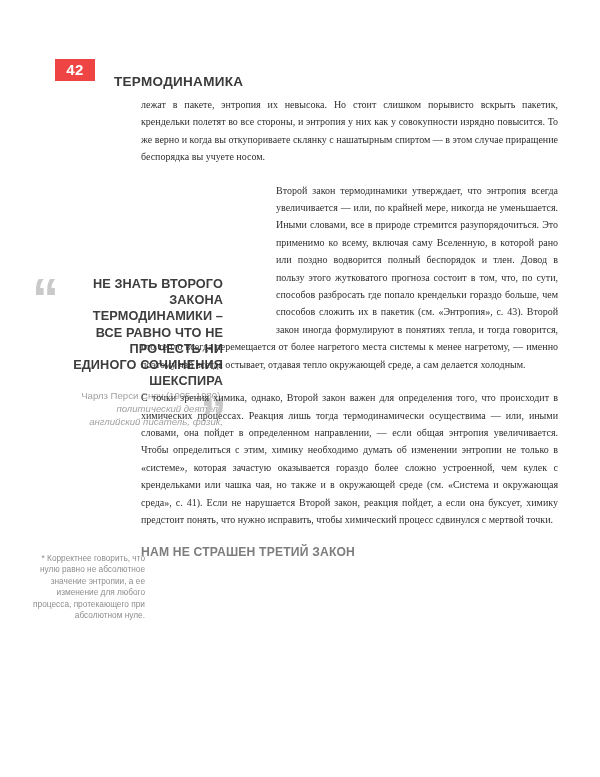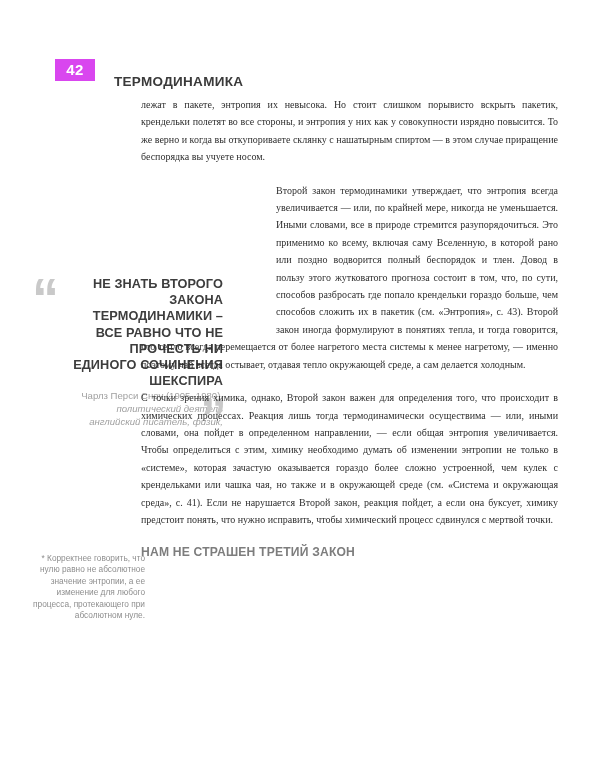--- a/index.html
+++ b/index.html
@@ -26,21 +26,21 @@
   .runhead {
     position: absolute;
     left: 55px;
     top: 50px;
     display: flex;
     align-items: center;
   }
   .folio-box {
     width: 40px;
     height: 22px;
-    background: #d946ef;
+    background: #ef4444;
     color: #ffffff;
     display: flex;
     align-items: center;
     justify-content: center;
     font-family: "Liberation Sans", sans-serif;
     font-weight: bold;
     font-size: 15px;
     letter-spacing: 0.5px;
   }
   .runhead-title {

